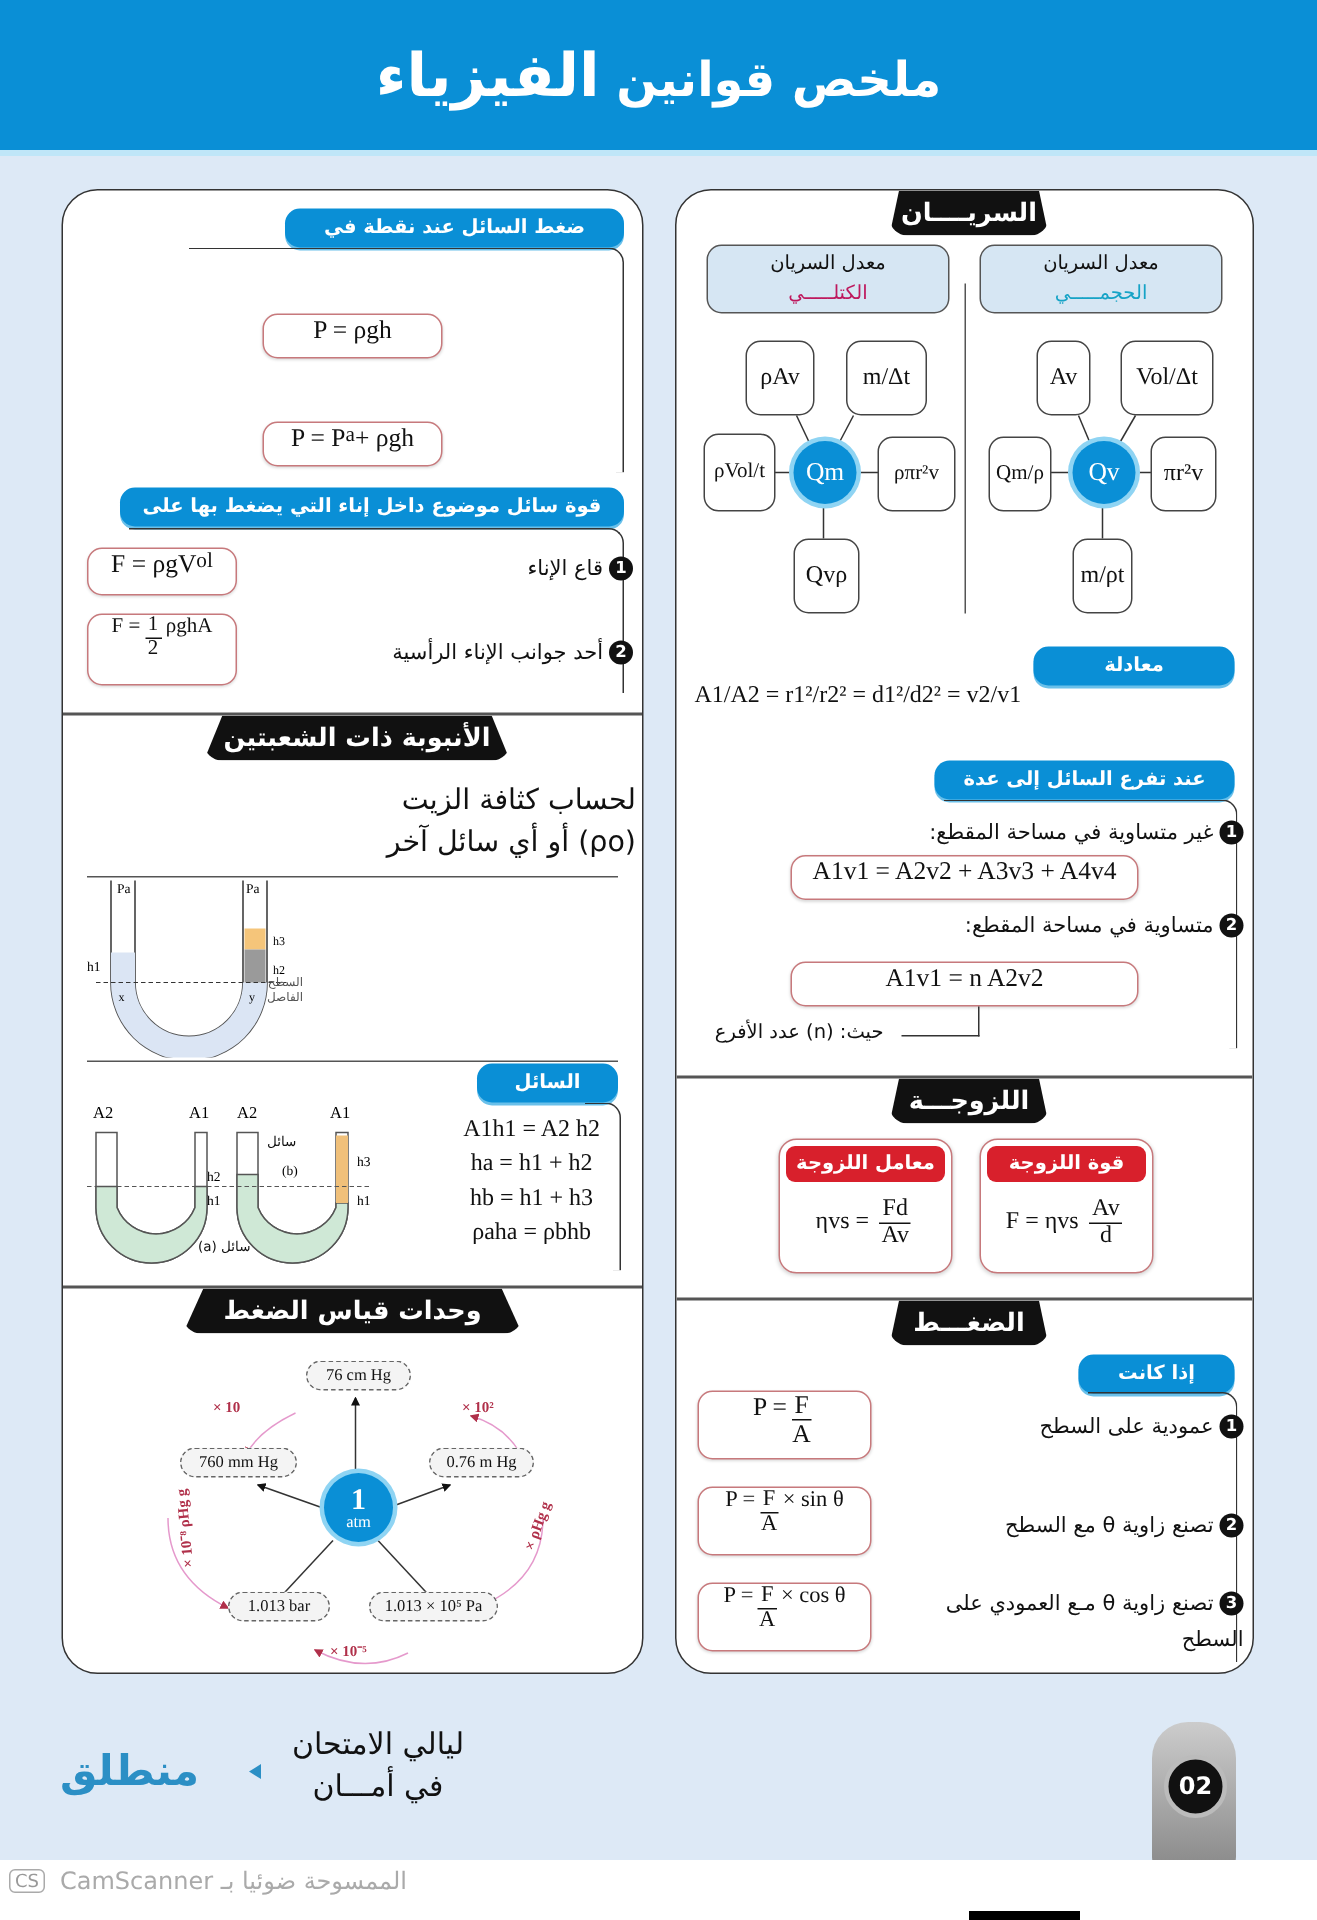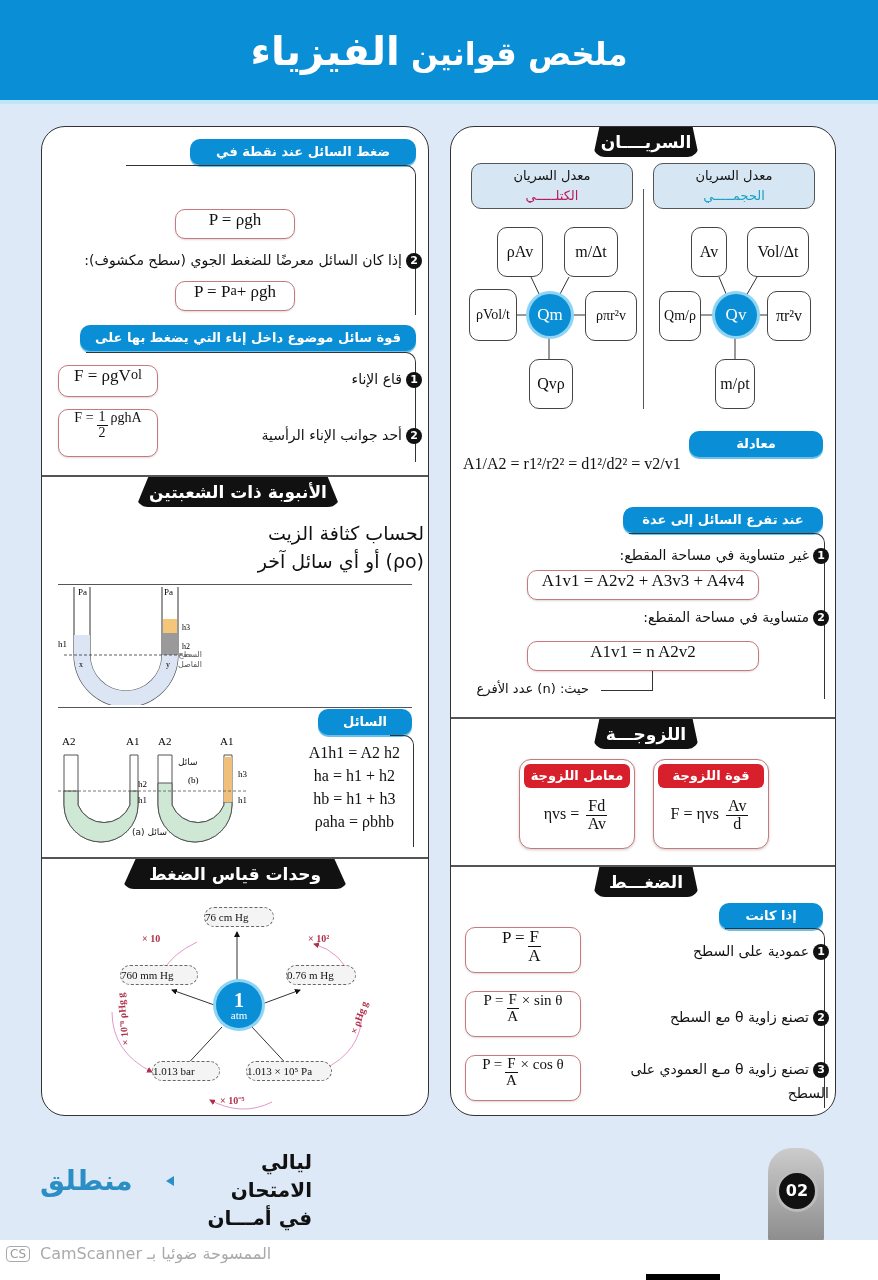--- a/index.html
+++ b/index.html
@@ -17,46 +17,43 @@
 .num{display:inline-block;width:16px;height:16px;border-radius:50%;background:#111;color:#fff;font-size:11px;line-height:16px;text-align:center;font-weight:bold;margin-left:4px;vertical-align:middle}
 .fbox{position:absolute;border:1.5px solid #c7797c;border-radius:10px;background:#fff;display:flex;align-items:flex-start;justify-content:center;font-size:17px;box-shadow:0 1px 2px rgba(0,0,0,.15)}
 .frac{display:inline-flex;flex-direction:column;align-items:center;vertical-align:middle;margin:0 3px;line-height:1.05}
 .frac .n{border-bottom:1px solid #111;padding:0 2px}
 .divider{position:absolute;height:1.5px;background:#555}
 .bracket{position:absolute;border-right:1.5px solid #333;border-top:1.5px solid #333;border-top-right-radius:10px}
 .node{position:absolute;border:1.5px solid #444;border-radius:10px;background:#fff;display:flex;align-items:center;justify-content:center;font-size:16px}
 .hub{position:absolute;width:42px;height:42px;border-radius:50%;background:#0a8fd6;color:#fff;display:flex;align-items:center;justify-content:center;font-size:17px;box-shadow:0 0 0 3px #8fd4f3}
 .redpill{position:absolute;background:#d8202c;color:#fff;font-weight:bold;font-size:13px;text-align:center;height:24px;line-height:24px;border-radius:6px;direction:rtl}
 .viscbox{position:absolute;border:1.5px solid #c7797c;border-radius:12px;background:#fff;box-shadow:0 1px 3px rgba(0,0,0,.2)}
-.unit{position:absolute;border:1.2px dashed #666;border-radius:12px;background:#f4f4f4;font-size:11px;height:20px;line-height:18px;text-align:left}
+.unit{position:absolute;border:1.2px dashed #666;border-radius:12px;background:#f4f4f4;font-size:11px;height:20px;line-height:18px;text-align:center}
 .factor{position:absolute;color:#b0304a;font-size:10px;font-weight:bold;font-family:"Liberation Serif",serif}
 #footer-brand{position:absolute;left:40px;top:1164px;font-size:28px;font-weight:bold;color:#2b8fc5;direction:rtl}
-#footer-slogan{position:absolute;left:192px;top:1148px;font-size:20px;font-weight:bold;line-height:28px;direction:rtl;text-align:right;width:120px}
+#footer-slogan{position:absolute;left:192px;top:1148px;font-size:20px;font-weight:normal;line-height:28px;direction:rtl;text-align:center;width:120px}
 #page-badge{position:absolute;left:762px;top:1148px;width:66px;height:100px}
 #scanner{position:absolute;left:0;top:1240px;width:878px;height:40px;background:#fff}
 </style>
 </head>
 <body>
 
 <div id="header">
   <div class="title">
     <span>ملخص قوانين</span>
     <span class="big">الفيزياء</span>
   </div>
 </div>
 
 <div id="left" class="panel">
 
   <div class="blue-pill" style="right:12px;top:12px;width:226px">ضغط السائل عند نقطة في باطنه</div>
   <div class="bracket" style="right:12px;top:38px;width:290px;height:150px"></div>
   <div class="fbox math" style="left:133px;top:82px;width:120px;height:30px">
     <span>P = ρgh</span>
-  </div>
-  <div class="item" style="right:6px;top:125px">
-    <span class="num">2</span><span>إذا كان السائل معرضًا للضغط الجوي (سطح مكشوف):</span>
   </div>
   <div class="fbox math" style="left:133px;top:154px;width:120px;height:30px">
     <span>P = P</span>
       <sub>a</sub>
       <span> + ρgh</span>
   </div>
 
   <div class="blue-pill" style="right:12px;top:198px;width:336px">قوة سائل موضوع داخل إناء التي يضغط بها على</div>
   <div class="bracket" style="right:12px;top:225px;width:330px;height:110px"></div>
   <div class="item" style="right:6px;top:244px">

